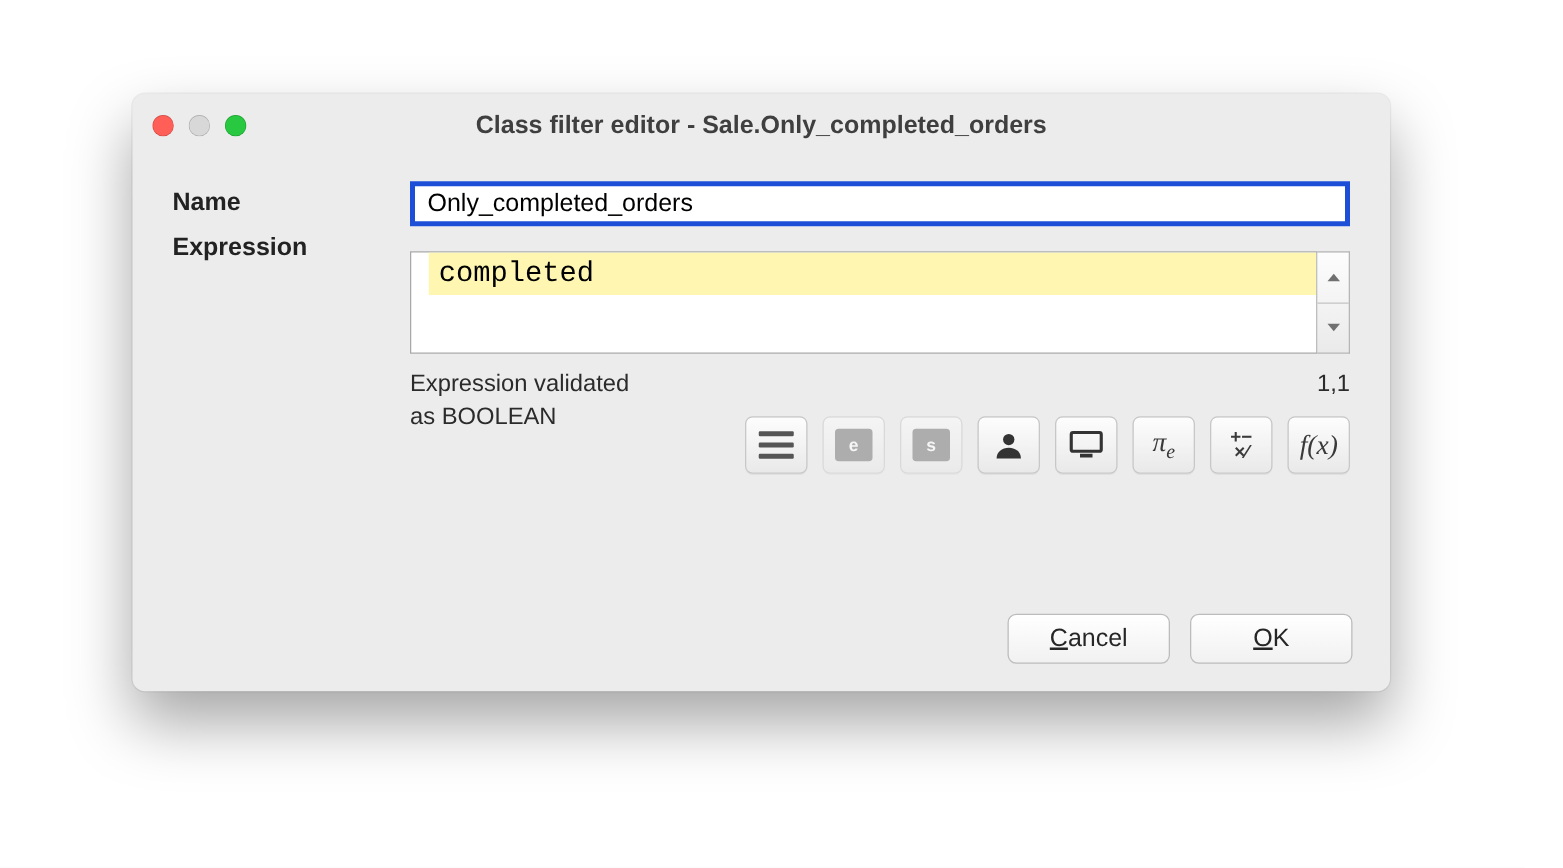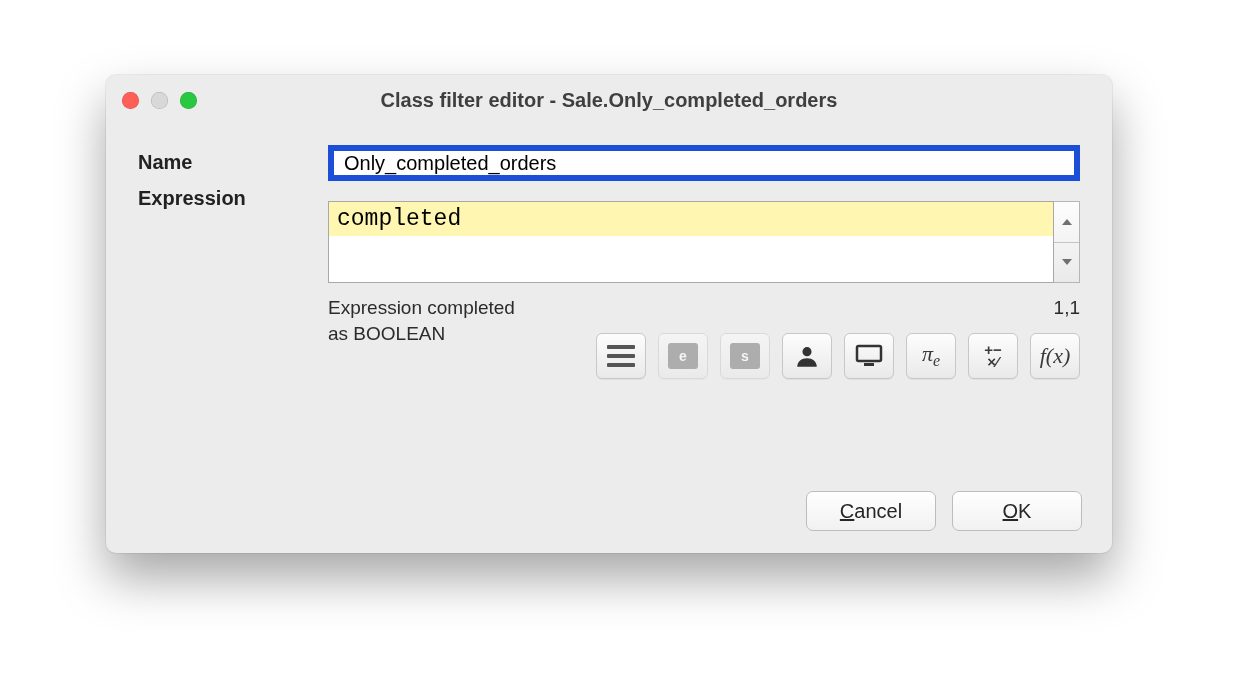--- a/index.html
+++ b/index.html
@@ -61,21 +61,21 @@
   }
   .label {
     font-size: 20px;
     font-weight: 700;
     color: #222;
     padding-top: 6px;
   }
   .name-input {
     height: 36px;
     width: 100%;
-    border: 6px solid #1d4ed8;
+    border: 4px solid #1d4ed8;
     background: #fff;
     font-size: 20px;
     padding: 4px 10px;
     font-family: inherit;
   }
   .row2-label {
   }
   .expr-wrap {
     margin-top: 20px;
     display: flex;
@@ -85,20 +85,21 @@
     border: 1px solid #a8a8a8;
     background: #fff;
     height: 82px;
     font-family: "Courier New", monospace;
     font-size: 23px;
     line-height: 30px;
     overflow: hidden;
   }
   .expr-line {
     padding: 2px 6px 2px 8px;
+    margin-left: 14px;
   }
   .expr-line.hl {
     background: #fff7b1;
   }
   .spinner {
     width: 26px;
     display: flex;
     flex-direction: column;
     border: 1px solid #b6b6b6;
     border-left: none;
@@ -238,21 +239,21 @@
           <div class="chev up"></div>
         </div>
         <div class="spin-btn">
           <div class="chev down"></div>
         </div>
       </div>
     </div>
 
     <div class="status-row">
       <div class="status-text">
-        <span>Expression completed</span><br>
+        <span>Expression validated</span><br>
         <span>as BOOLEAN</span>
       </div>
       <div class="caret-pos">1,1</div>
     </div>
 
     <div class="palette">
       <div class="pal-btn">
         <div class="icon-lines">
             <div></div>
             <div></div>

